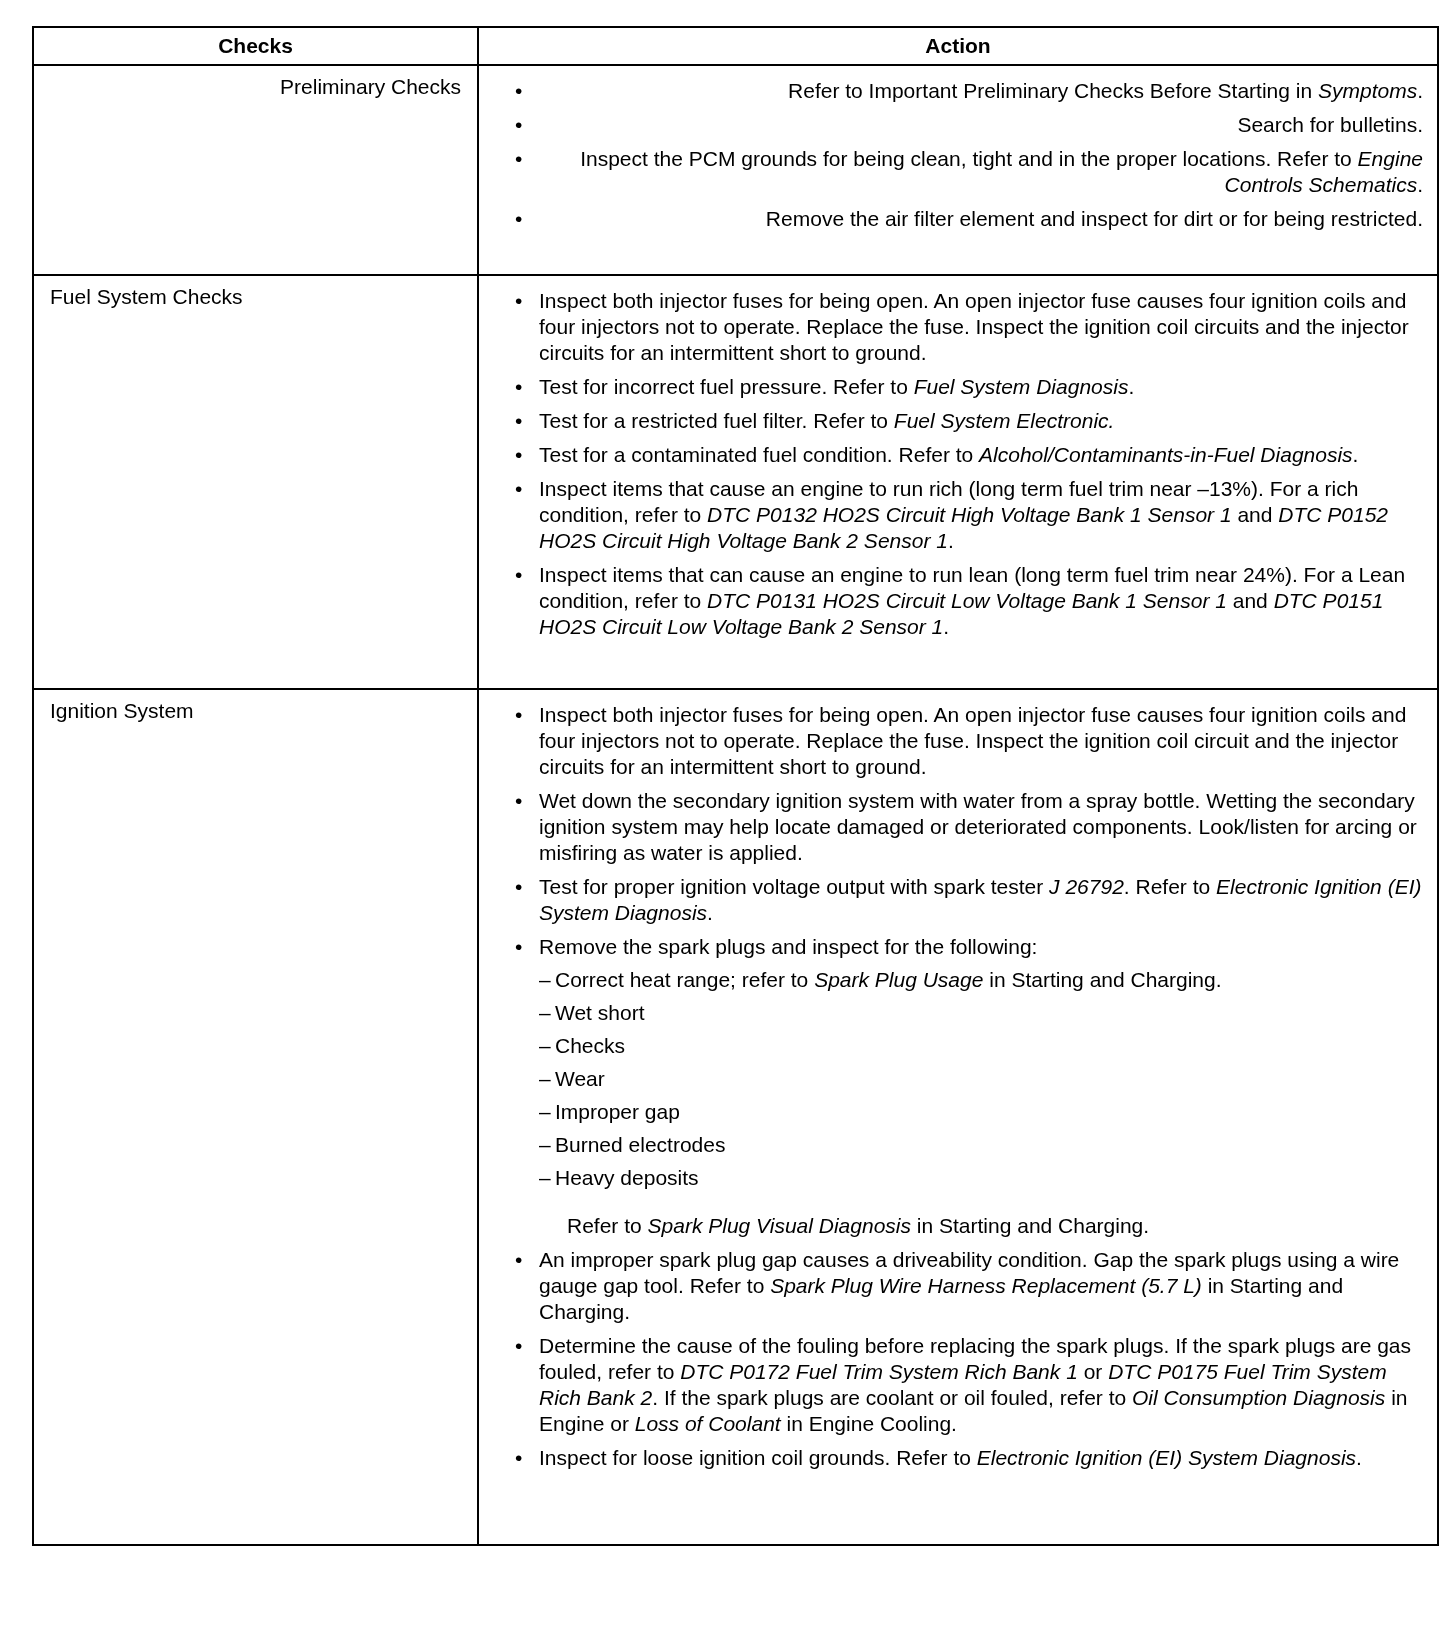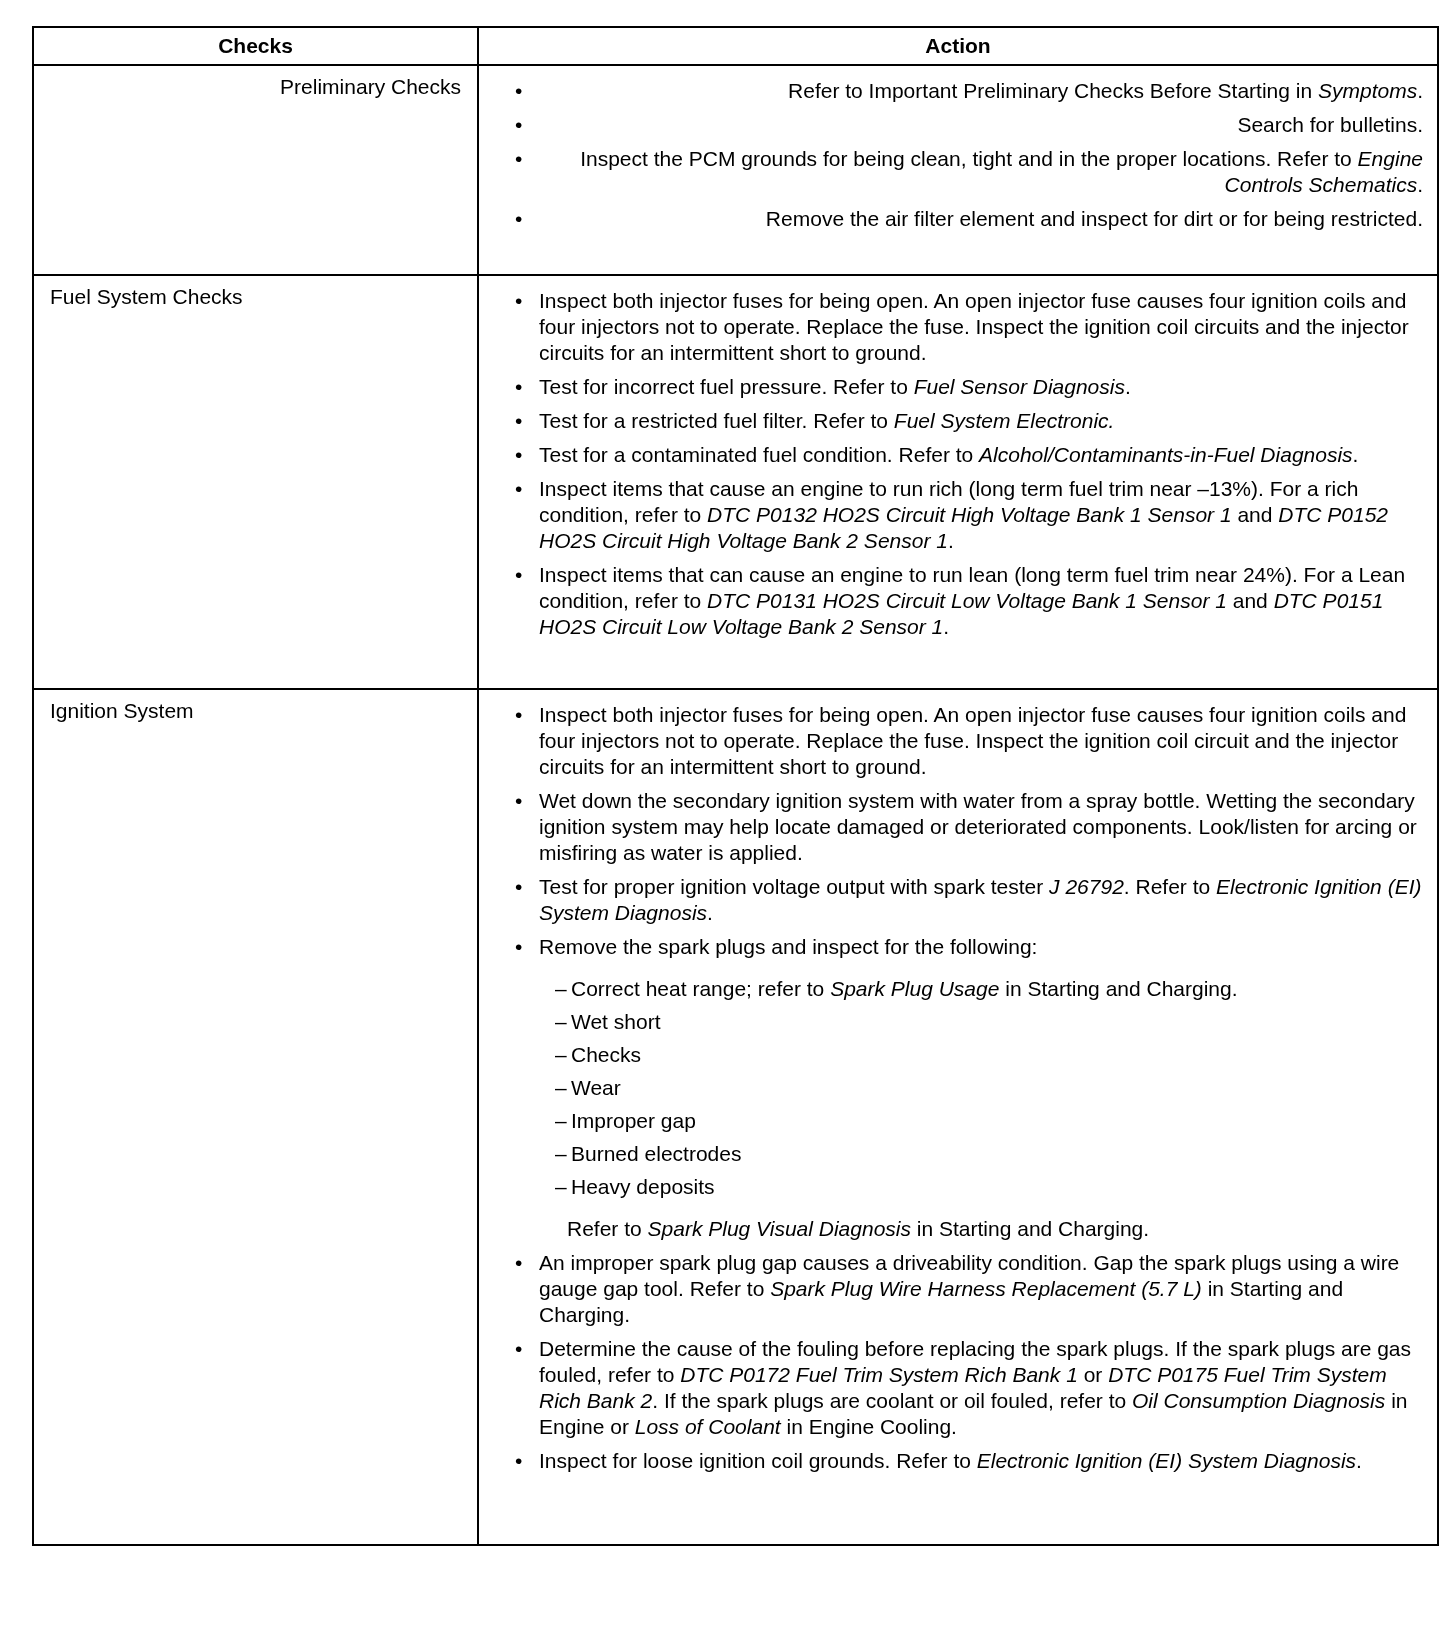--- a/index.html
+++ b/index.html
@@ -16,24 +16,24 @@
   col.c1 { width: 445px; }
   col.c2 { width: 960px; }
   th { font-weight: bold; text-align: center; height: 36px; vertical-align: middle !important; font-size: 21px; }
   .def-cell { padding: 4px 14px 4px 16px !important; }
   .check-label { padding: 8px 16px !important; }
   .action-cell { padding: 4px 14px 14px 16px !important; }
   .action-plain { padding: 8px 10px 6px 12px !important; }
   ul.bullets { list-style: none; margin: 0; padding: 0; }
   ul.bullets > li { position: relative; padding-left: 44px; margin-top: 8px; }
   ul.bullets > li::before { content: "\2022"; position: absolute; left: 20px; top: 0; }
-  ul.sub { list-style: none; margin: 16px; padding: 0; }
+  ul.sub { list-style: none; margin: 0; padding: 0; }
   ul.sub > li { position: relative; padding-left: 16px; margin-top: 7px; }
   ul.sub > li::before { content: "\2013"; position: absolute; left: 0; top: 0; }
-  .after-sub { padding-left: 28px; margin-top: 7px; }
+  .after-sub { padding-left: 28px; margin-top: 22px; }
   em { font-style: italic; }
   tr.r-prelim td { height: 190px; text-align: right; }
   tr.r-fuel td { height: 394px; }
   tr.r-sensor td { height: 56px; }
   tr.r-ign td { height: 836px; }
 </style>
 </head>
 <body>
 
 <table class="diag">
@@ -57,21 +57,21 @@
             <li><span>Inspect the PCM grounds for being clean, tight and in the proper locations. Refer to </span><em>Engine Controls Schematics</em><span>.</span></li>
             <li><span>Remove the air filter element and inspect for dirt or for being restricted.</span></li>
           </ul>
         </td>
     </tr>
     <tr class="r-fuel">
       <td class="check-label">Fuel System Checks</td>
       <td class="action-cell">
           <ul class="bullets">
             <li><span>Inspect both injector fuses for being open. An open injector fuse causes four ignition coils and four injectors not to operate. Replace the fuse. Inspect the ignition coil circuits and the injector circuits for an intermittent short to ground.</span></li>
-            <li><span>Test for incorrect fuel pressure. Refer to </span><em>Fuel Sensor Diagnosis</em><span>.</span></li>
+            <li><span>Test for incorrect fuel pressure. Refer to </span><em>Fuel System Diagnosis</em><span>.</span></li>
             <li><span>Test for a restricted fuel filter. Refer to </span><em>Fuel System Electronic.</em></li>
             <li><span>Test for a contaminated fuel condition. Refer to </span><em>Alcohol/Contaminants-in-Fuel Diagnosis</em><span>.</span></li>
             <li><span>Inspect items that cause an engine to run rich (long term fuel trim near –13%). For a rich condition, refer to </span><em>DTC P0132 HO2S Circuit High Voltage Bank 1 Sensor 1</em><span> and </span><em>DTC P0152 HO2S Circuit High Voltage Bank 2 Sensor 1</em><span>.</span></li>
             <li><span>Inspect items that can cause an engine to run lean (long term fuel trim near 24%). For a Lean condition, refer to </span><em>DTC P0131 HO2S Circuit Low Voltage Bank 1 Sensor 1</em><span> and </span><em>DTC P0151 HO2S Circuit Low Voltage Bank 2 Sensor 1</em><span>.</span></li>
           </ul>
         </td>
     </tr>
     <tr class="r-ign">
       <td class="check-label">Ignition System</td>
       <td class="action-cell">

